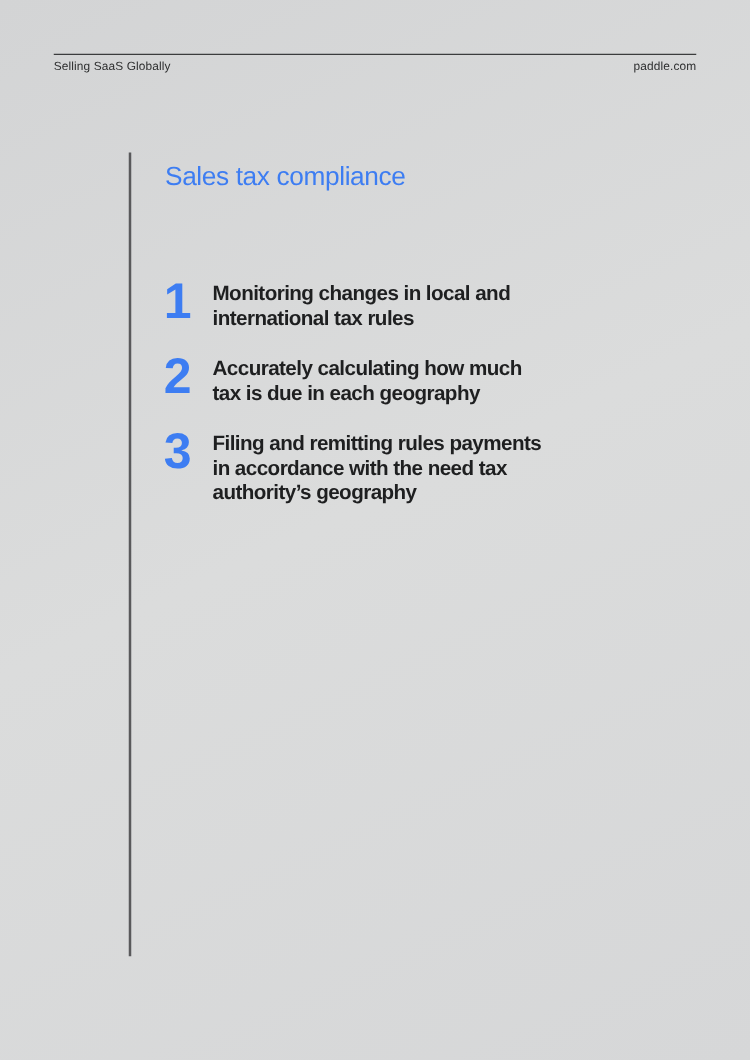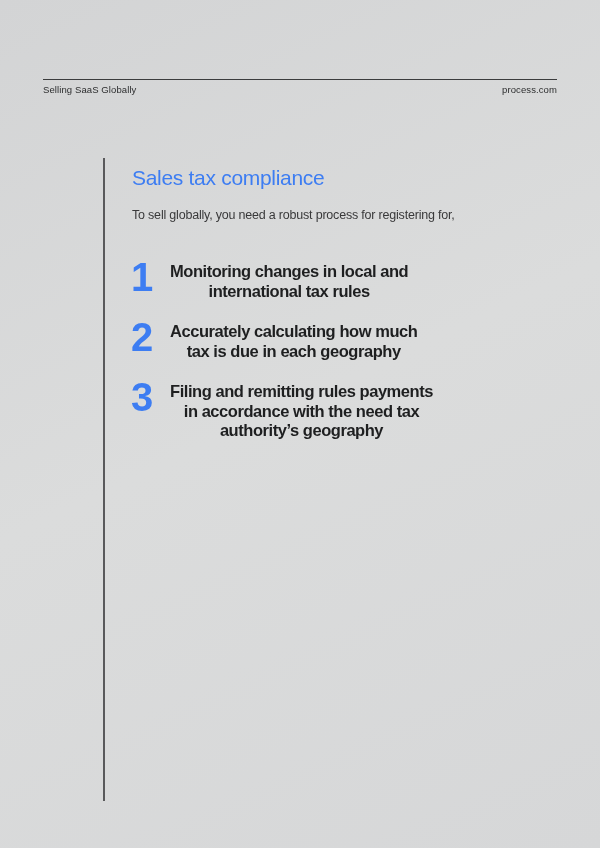--- a/index.html
+++ b/index.html
@@ -13,21 +13,21 @@
   }
   *{margin:0;padding:0;box-sizing:border-box;}
   html,body{width:600px;height:848px;}
   body{
     font-family:"Liberation Sans","DejaVu Sans",sans-serif;
     background:linear-gradient(155deg,var(--bg-a) 0%,var(--bg-b) 48%,var(--bg-c) 100%);
     position:relative;
     overflow:hidden;
     -webkit-font-smoothing:antialiased;
   }
-  .page{position:absolute;inset:0;margin-top:36px;}
+  .page{position:absolute;inset:0;}
 
   
   .header-rule{
     position:absolute;left:43px;top:43px;width:514px;height:1px;
     background:#3b3c3d;
   }
   .header-text{
     position:absolute;top:48px;
     font-size:9.5px;letter-spacing:0.1px;color:#2c2d2e;
   }
@@ -66,44 +66,42 @@
   .item-num{
     width:39px;flex:0 0 39px;
     font-size:40px;line-height:36px;font-weight:700;letter-spacing:-1px;
     color:var(--accent);
   }
   .item-lines{padding-top:3px;}
   .item-lines .line{
     display:block;white-space:nowrap;
     font-size:16.5px;line-height:19.5px;font-weight:700;letter-spacing:-0.45px;
     color:var(--ink);
-    text-align:center;
   }
 
   
   .page-number{
     position:absolute;left:0;right:0;top:801px;
     text-align:center;font-size:10px;color:#323334;
   }
 </style>
 </head>
 <body>
 
 <div class="page">
 
   <div class="header-rule"></div>
   <span class="header-text header-left">Selling SaaS Globally</span>
-  <span class="header-text header-right">process.com</span>
+  <span class="header-text header-right">paddle.com</span>
 
   <div class="section-rule"></div>
 
   <h1 class="section-title">Sales tax compliance</h1>
 
   <p class="intro">
-    <span class="line">To sell globally, you need a robust process for registering for,</span>
   </p>
 
   <div class="list-item item-1">
     <span class="item-num">1</span>
     <span class="item-lines">
       <span class="line">Monitoring changes in local and</span>
       <span class="line">international tax rules</span>
     </span>
   </div>
 

